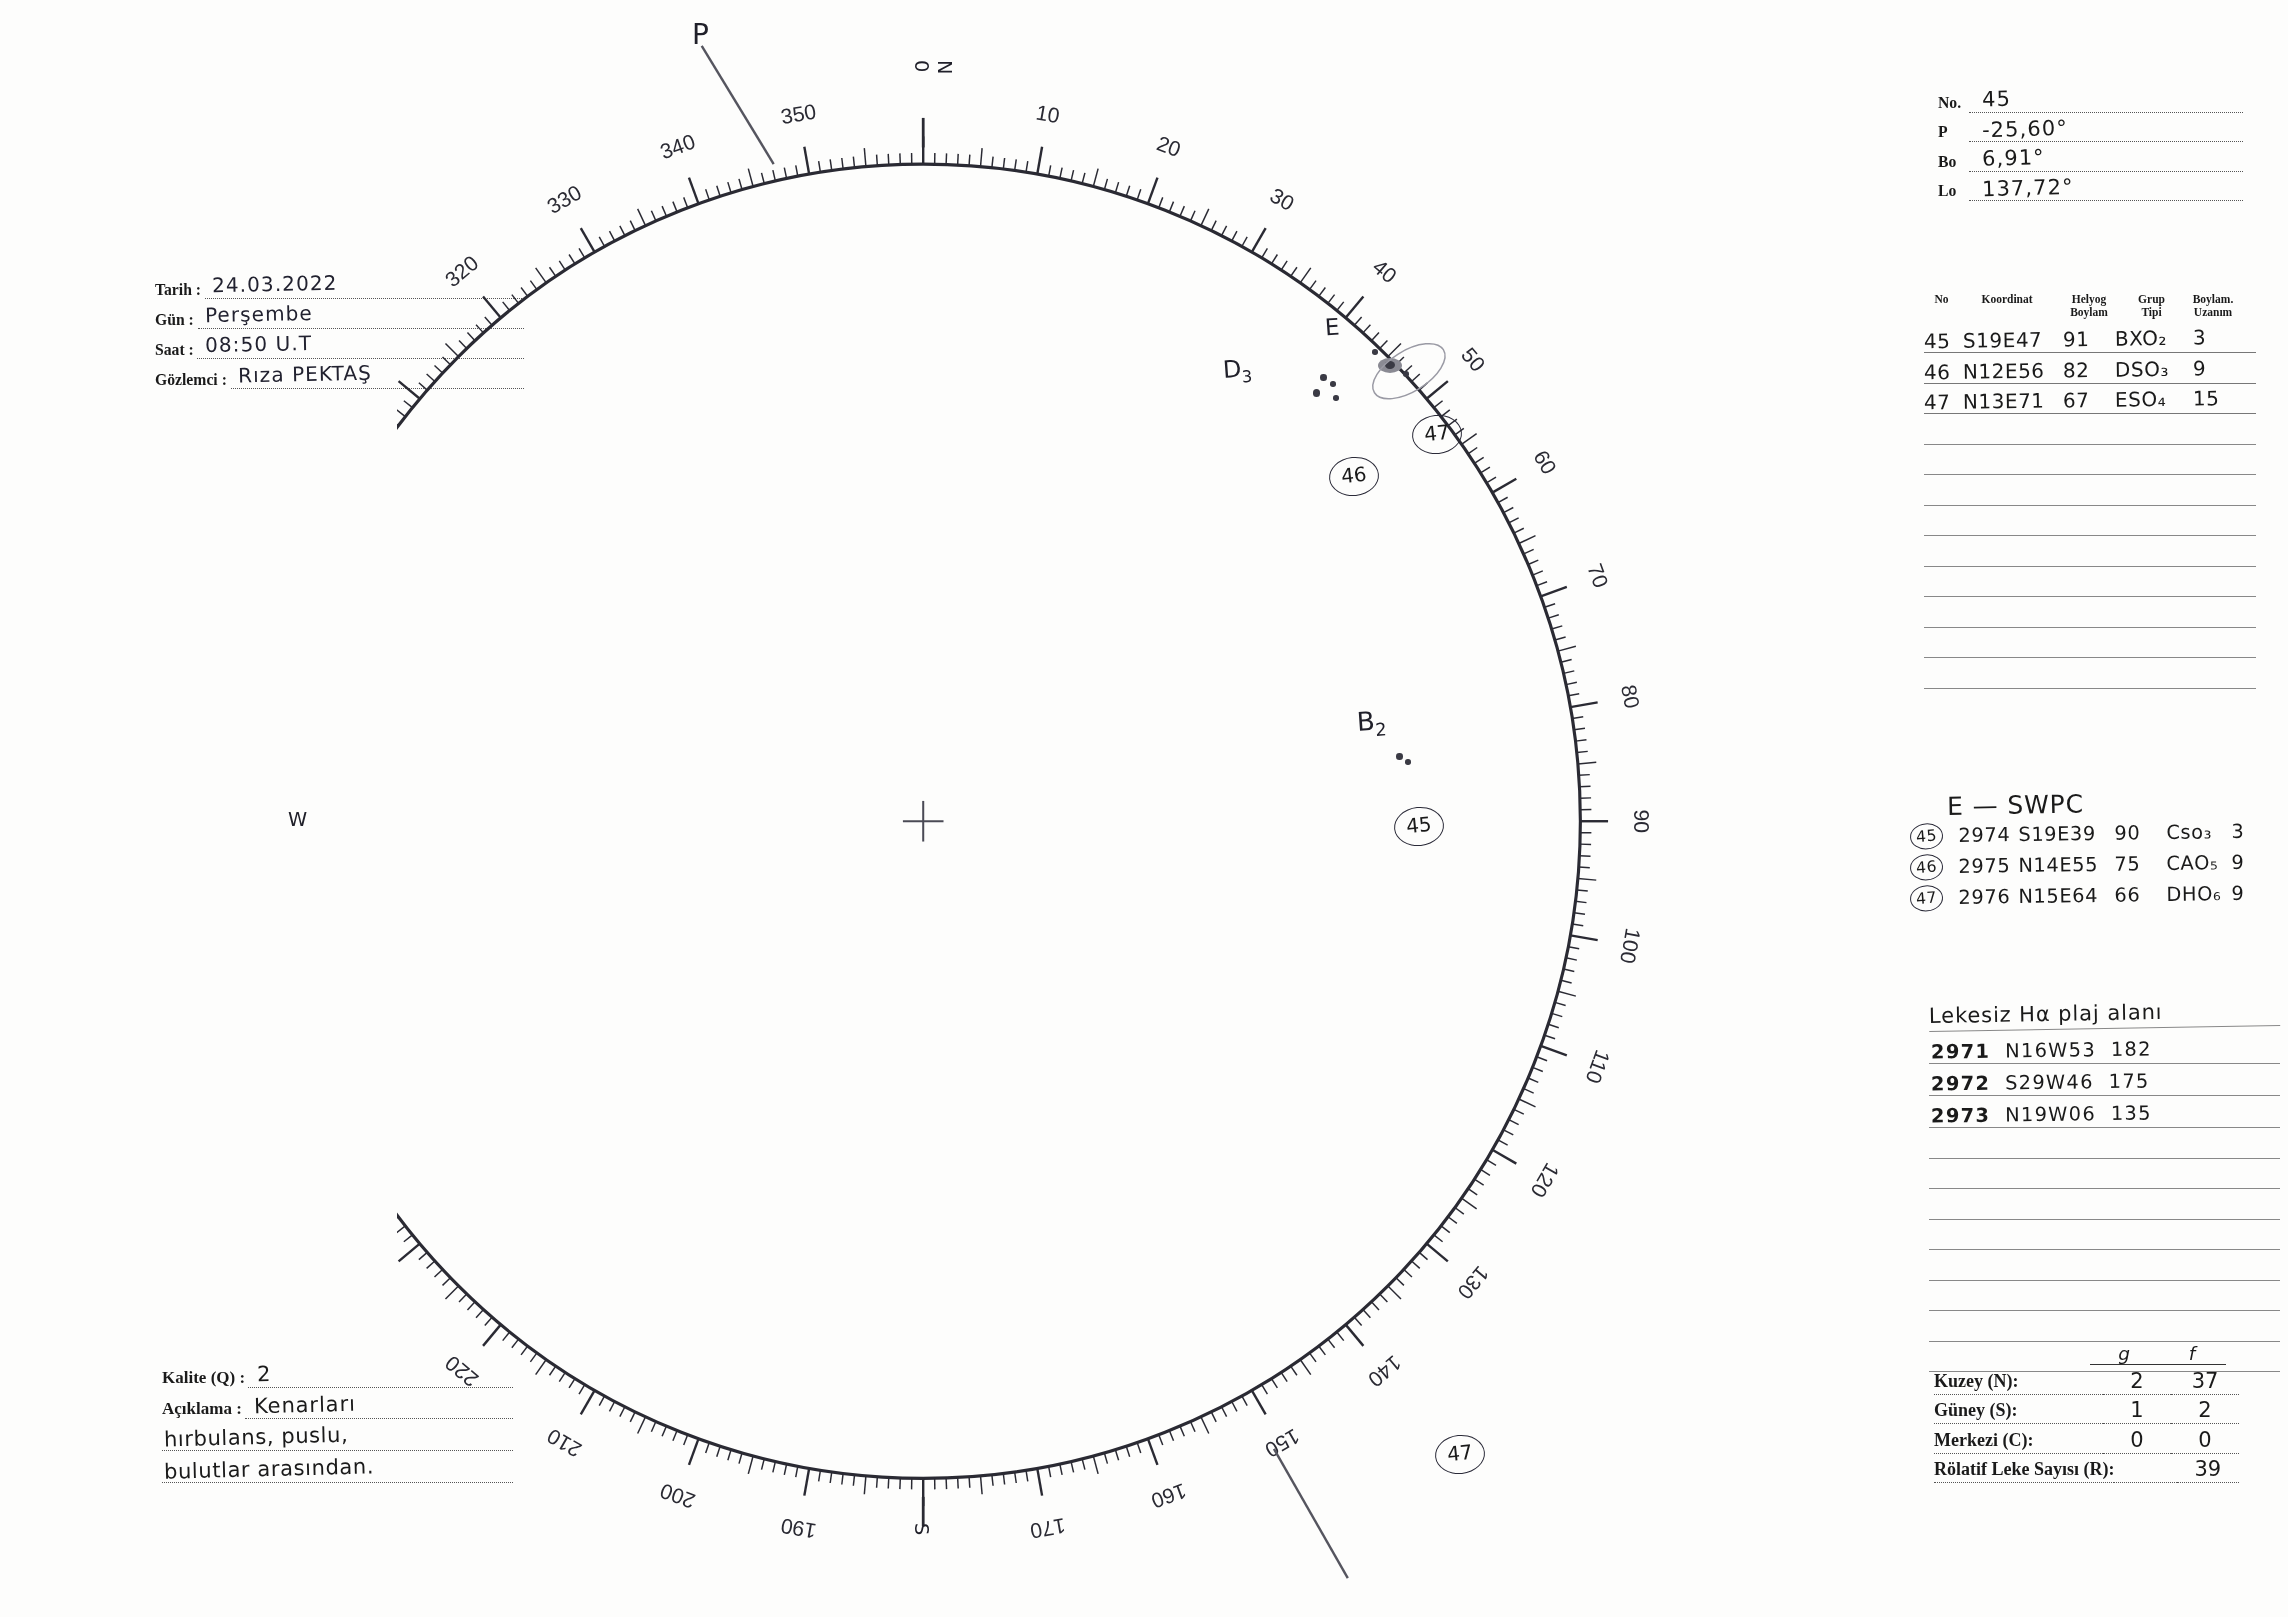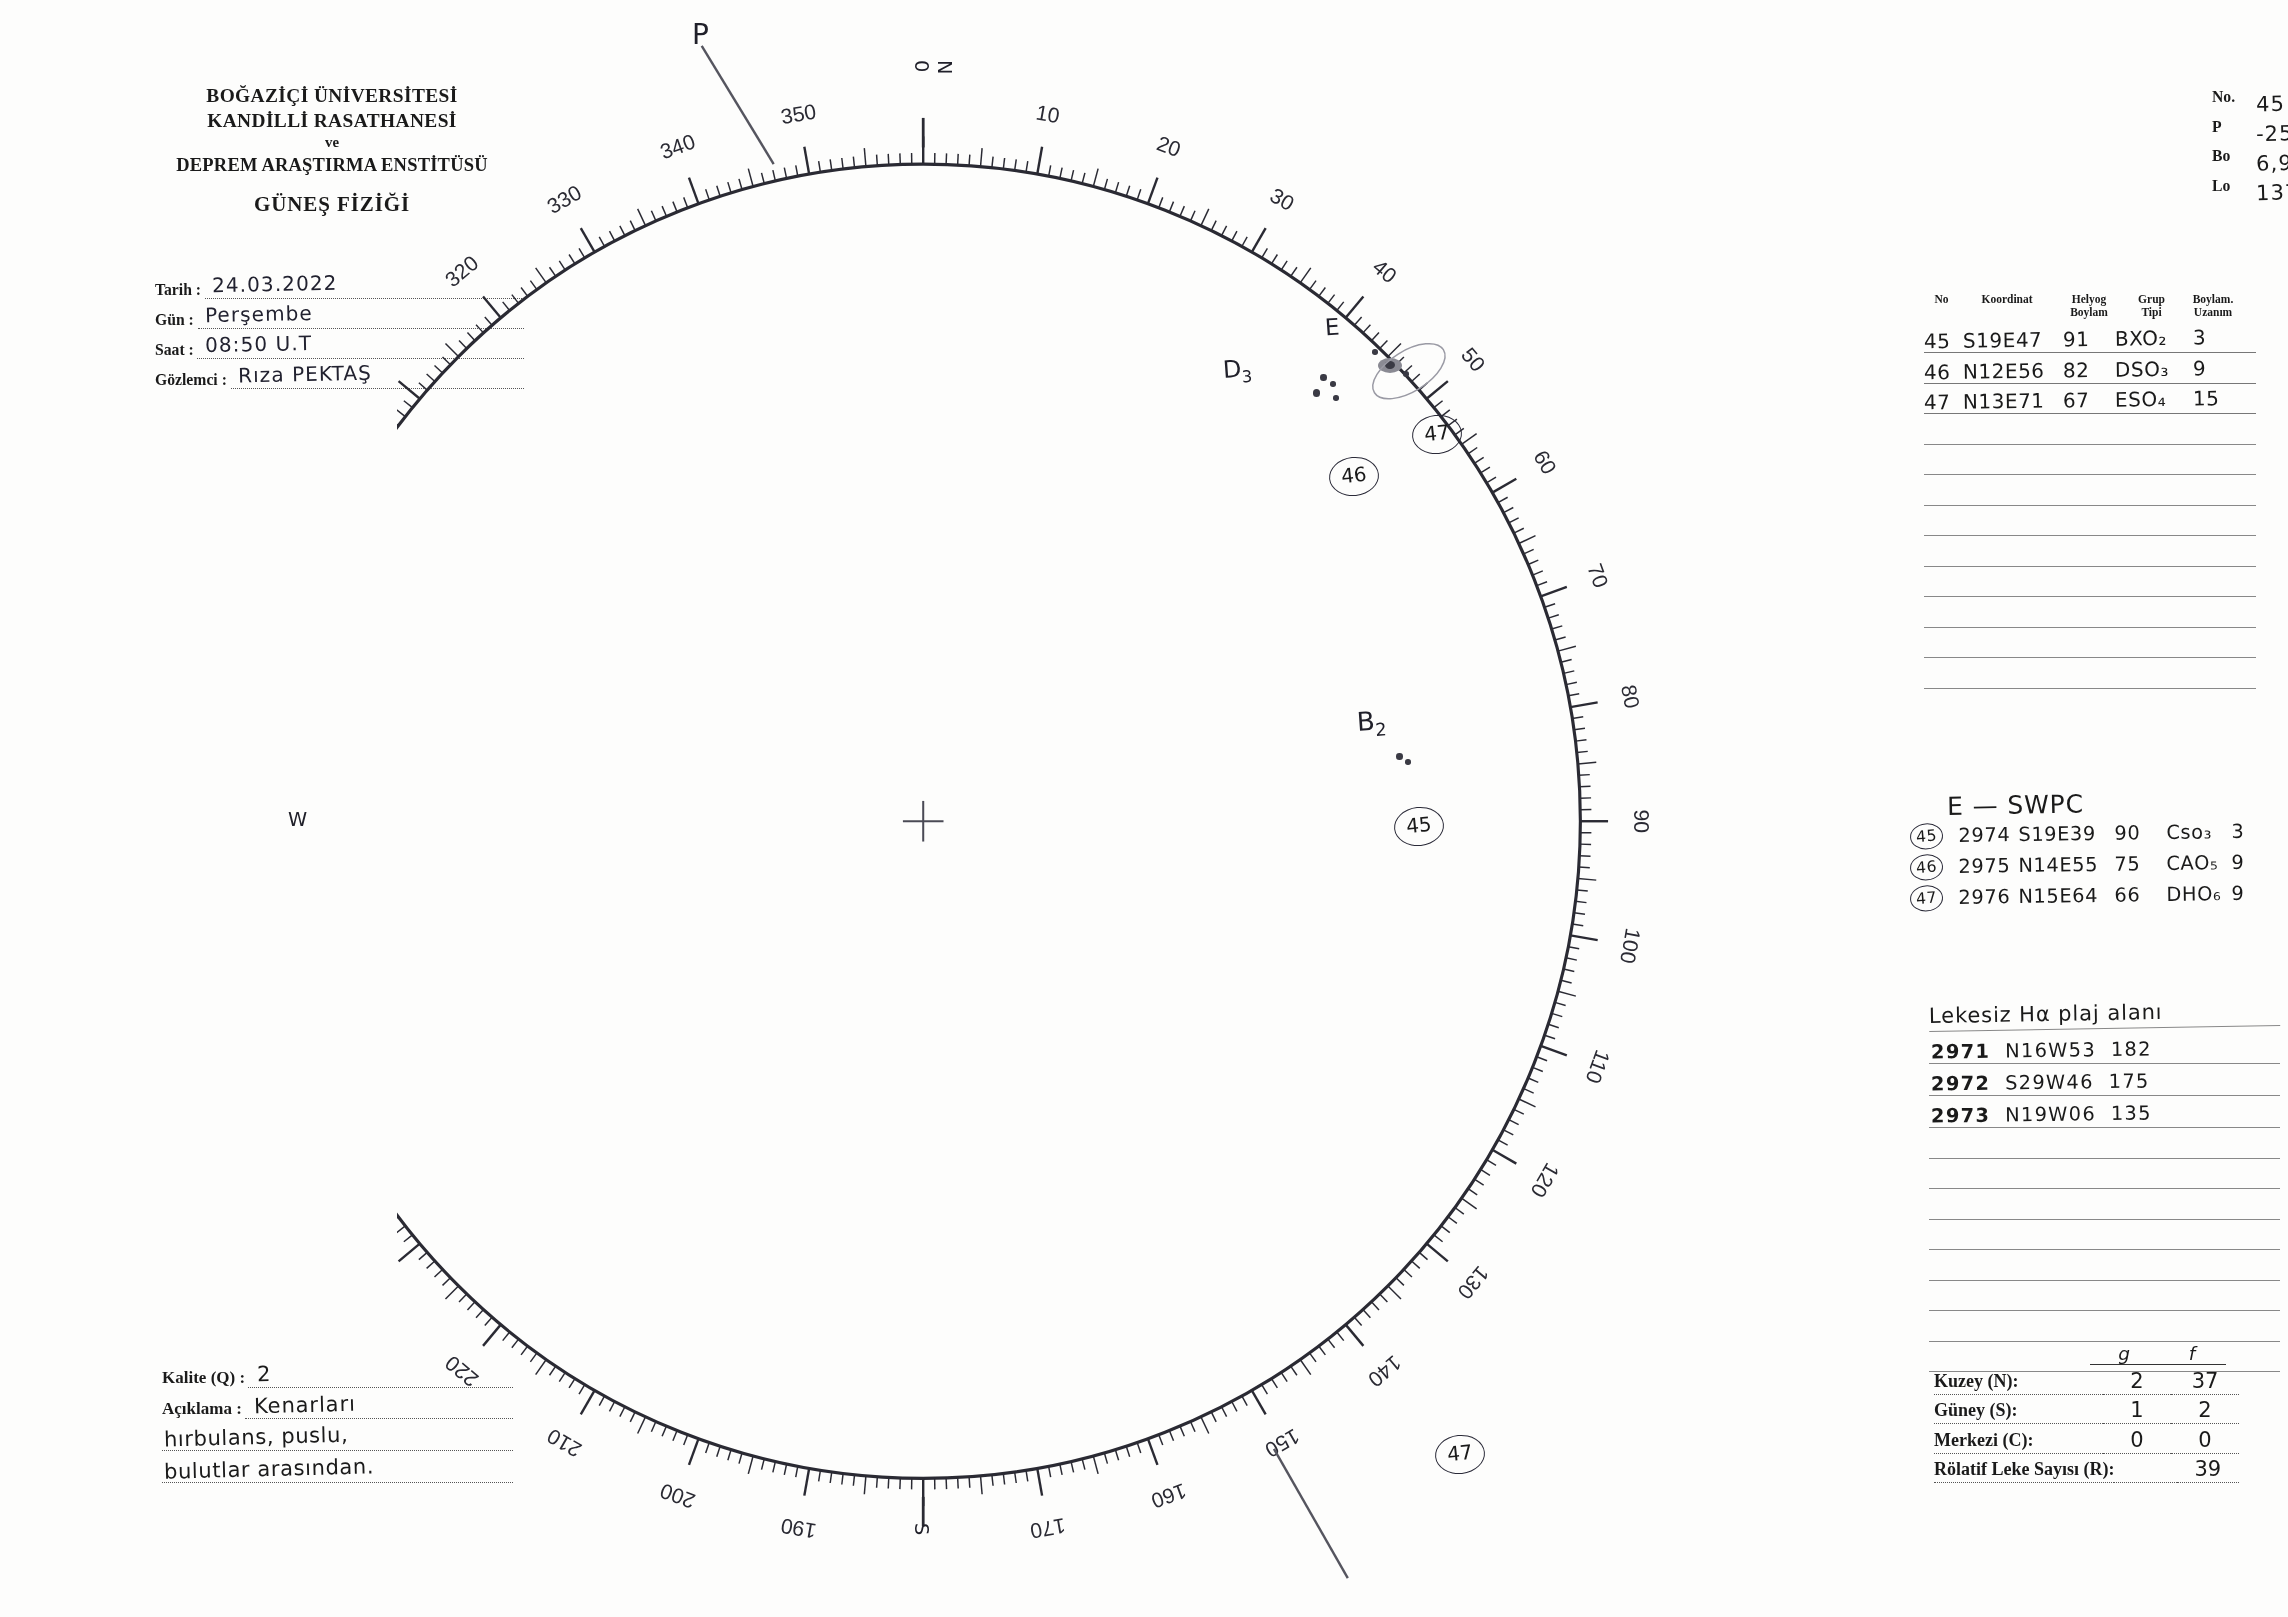--- a/index.html
+++ b/index.html
@@ -148,23 +148,22 @@
   }
   
   #top-right {
     position: absolute;
     left: 1938px;
     top: 88px;
     width: 305px;
   }
   #top-right .tr-row {
     display: flex;
-    align-items: flex-end;
+    align-items: center;
     height: 29.5px;
-    flex-direction: column;
   }
   #top-right .tr-label {
     font-weight: bold;
     font-size: 15.7px;
     width: 31px;
   }
   #top-right .tr-dots {
     flex: 1;
     border-bottom: 0.9px dotted #555;
     height: 19.4px;
@@ -361,27 +360,20 @@
     position: absolute;
     background: #3a3a44;
     border-radius: 50%;
   }
 </style>
 </head>
 <body>
 
 <div class="sheet">
 
-  <div id="header-block">
-    <div class="inst">BOĞAZİÇİ ÜNİVERSİTESİ</div>
-    <div class="inst">KANDİLLİ RASATHANESİ</div>
-    <div class="ve">ve</div>
-    <div class="dept">DEPREM ARAŞTIRMA ENSTİTÜSÜ</div>
-    <div class="subtitle">GÜNEŞ FİZİĞİ</div>
-  </div>
 
   <div class="fields">
     <div class="field-row">
       <div class="field-label">Tarih :</div>
       <div class="field-dots">
         <span class="field-val">24.03.2022</span>
       </div>
     </div>
     <div class="field-row">
       <div class="field-label">Gün :</div>

